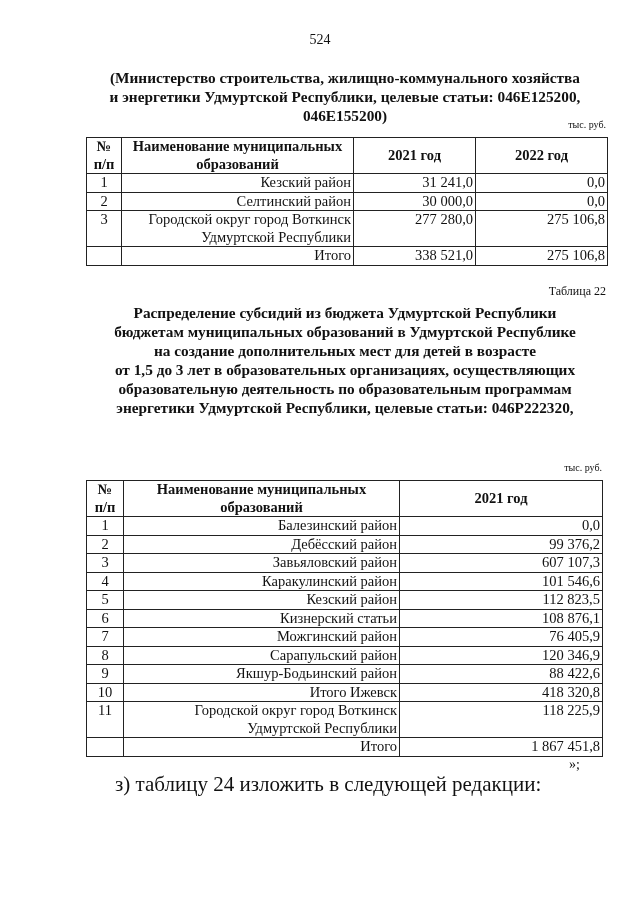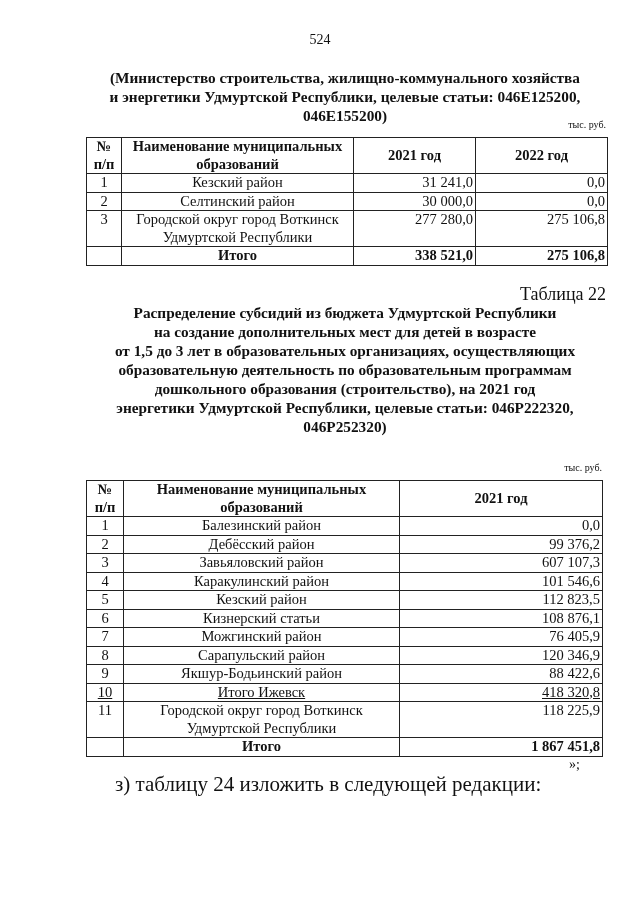--- a/index.html
+++ b/index.html
@@ -17,43 +17,43 @@
     }
     .heading {
       left: 90px; width: 510px;
       text-align: center; font-weight: bold;
       font-size: 15.3px; line-height: 19px;
     }
     .units {
       right: 34px; font-size: 10px;
     }
     .tbl-label {
-      right: 34px; font-size: 18px;
+      right: 34px; font-size: 12px;
     }
     table.doc {
       position: absolute;
       border-collapse: collapse;
       font-size: 14.5px;
       line-height: 17.5px;
       table-layout: fixed;
     }
     table.doc td, table.doc th {
       border: 1px solid #222;
       padding: 0 2px;
       vertical-align: top;
     }
     table.doc th {
       font-weight: bold;
       text-align: center;
       vertical-align: middle;
     }
     .c-num { text-align: center; }
-    .c-name { text-align: center; }
+    .c-name { text-align: right; }
     .c-val { text-align: right; }
-    .bold { font-weight: bold; margin-left: 48px; }
+    .bold { font-weight: normal; margin-left: 48px; }
     .closing {
       left: 569px; top: 757px; font-size: 14px;
     }
     .para {
       left: 115px; top: 772px; font-size: 21px;
     }
   </style>
 </head>
 <body>
 
@@ -112,26 +112,25 @@
     <td class="c-name bold">Итого</td>
     <td class="c-val bold">338 521,0</td>
     <td class="c-val bold">275 106,8</td>
   </tr>
 </tbody>
   </table>
 
 <div class="abs tbl-label" style="top:284px;">Таблица 22</div>
 <div class="abs heading" style="top:303px;">
   <div>Распределение субсидий из бюджета Удмуртской Республики</div>
+  <div>бюджетам муниципальных образований в Удмуртской Республике</div>
   <div>на создание дополнительных мест для детей в возрасте</div>
   <div>от 1,5 до 3 лет в образовательных организациях, осуществляющих</div>
   <div>образовательную деятельность по образовательным программам</div>
-  <div>дошкольного образования (строительство), на 2021 год</div>
   <div>энергетики Удмуртской Республики, целевые статьи: 046P222320,</div>
-  <div>046P252320)</div>
 </div>
 <div class="abs units" style="top:462px; right:38px;">тыс. руб.</div>
 
 <table class="doc" style="left:86px; top:480px; width:516px;">
   <colgroup>
     <col style="width:37px">
       <col style="width:276px">
       <col style="width:203px">
   </colgroup>
   <tbody>
@@ -184,21 +183,21 @@
   <tr style="height:18.5px;">
     <td class="c-num">8</td>
     <td class="c-name">Сарапульский район</td>
     <td class="c-val">120 346,9</td>
   </tr>
   <tr style="height:18.5px;">
     <td class="c-num">9</td>
     <td class="c-name">Якшур-Бодьинский район</td>
     <td class="c-val">88 422,6</td>
   </tr>
-  <tr style="height:14px;text-decoration:underline;">
+  <tr style="height:14px;">
     <td class="c-num">10</td>
     <td class="c-name">Итого Ижевск</td>
     <td class="c-val">418 320,8</td>
   </tr>
   <tr style="height:36px;">
     <td class="c-num">11</td>
     <td class="c-name">
       <div>Городской округ город Воткинск</div>
       <div>Удмуртской Республики</div>
     </td>

